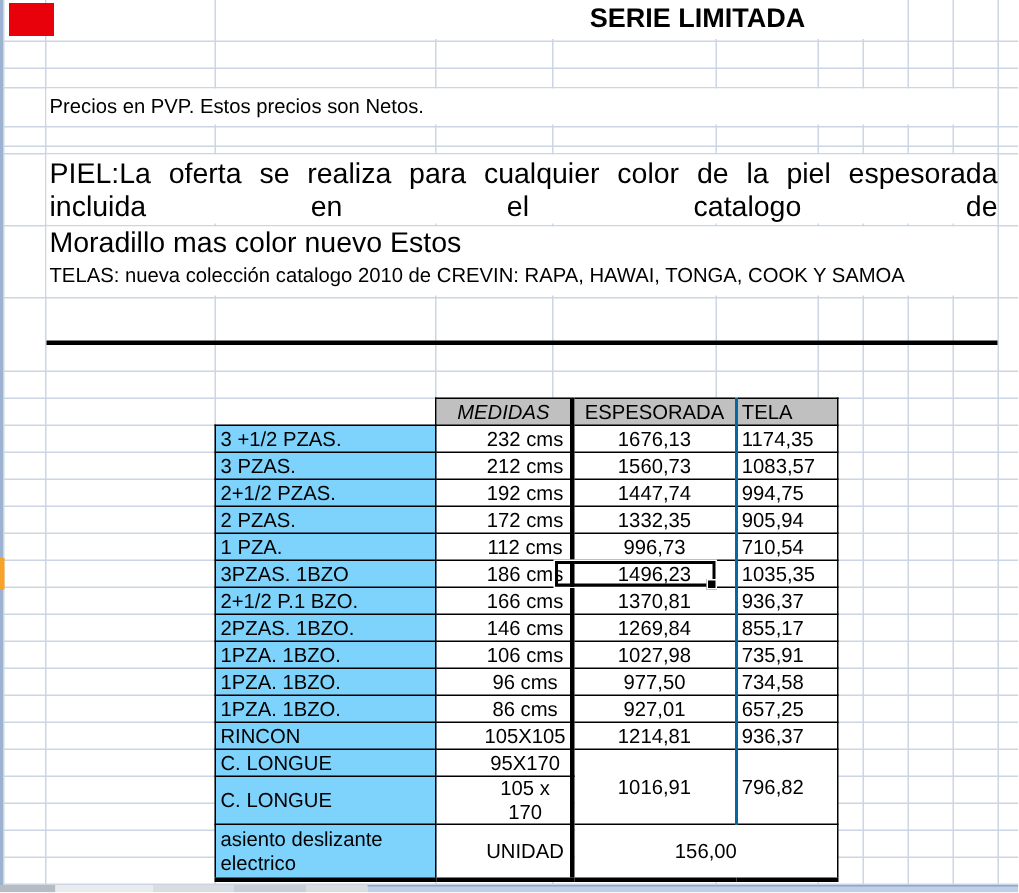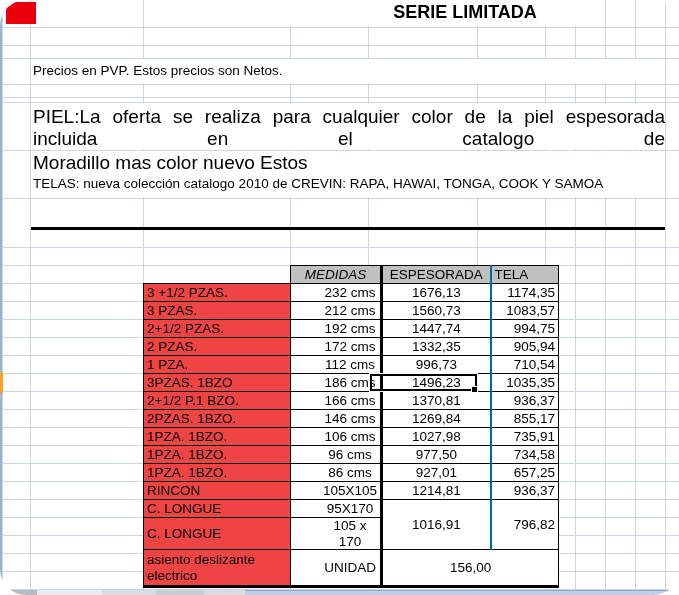--- a/index.html
+++ b/index.html
@@ -1,18 +1,18 @@
 <!DOCTYPE html>
 <html><head>
 <meta charset="utf-8">
 <style>
   html,body{margin:0;padding:0;background:#fff;}
   #canvas{
     position:relative;width:679px;height:595px;overflow:hidden;background:#fff;
-    font-family:"Liberation Sans",sans-serif;color:#000;border-radius:26px;
+    font-family:"Liberation Sans",sans-serif;color:#000;
   }
   .abs{position:absolute;}
   .patch{position:absolute;background:#fff;}
   .thickline{position:absolute;background:#000;}
   .leftedge{position:absolute;left:0;top:0;width:2px;height:590px;background:#9db1d0;}
   #title{
     position:absolute;left:340px;top:2px;width:250px;height:24px;
     text-align:center;font-weight:bold;font-size:18px;letter-spacing:0px;
   }
   .note{position:absolute;left:33px;font-size:13.5px;white-space:nowrap;}
@@ -24,24 +24,24 @@
     position:absolute;left:143px;top:265px;border-collapse:collapse;table-layout:fixed;
     font-size:13.5px;
   }
   #price-table td{
     border:1px solid #000;height:17px;padding:0 3px;overflow:hidden;
     background:#fff;line-height:1.15;
   }
   #price-table td.ghost{border:none;background:transparent;}
   #price-table td.hdr{background:#c0c0c0;text-align:left;}
   #price-table td.hdr-med{background:#c0c0c0;text-align:center;font-style:italic;}
-  #price-table td.lab{background:#ef4444;text-align:left;}
+  #price-table td.lab{background:#7dd3fc;text-align:left;}
   #price-table td.med{text-align:center;padding-left:32px;}
   #price-table td.esp{border-left:3px solid #000;border-right:2px solid #0369a1;text-align:center;}
-  #price-table td.tel{text-align:right;}
+  #price-table td.tel{text-align:left;}
   #price-table tr.tall td{height:35px;}
   #price-table tr.last td{border-bottom:3px solid #000;}
   
   #sel-box{
     position:absolute;left:370px;top:374px;width:103px;height:13px;
     border:2px solid #000;box-shadow:0 0 0 1px #fff;background:transparent;
   }
   #sel-handle{
     position:absolute;left:471px;top:386px;width:5px;height:5px;
     background:#000;border:1px solid #fff;

